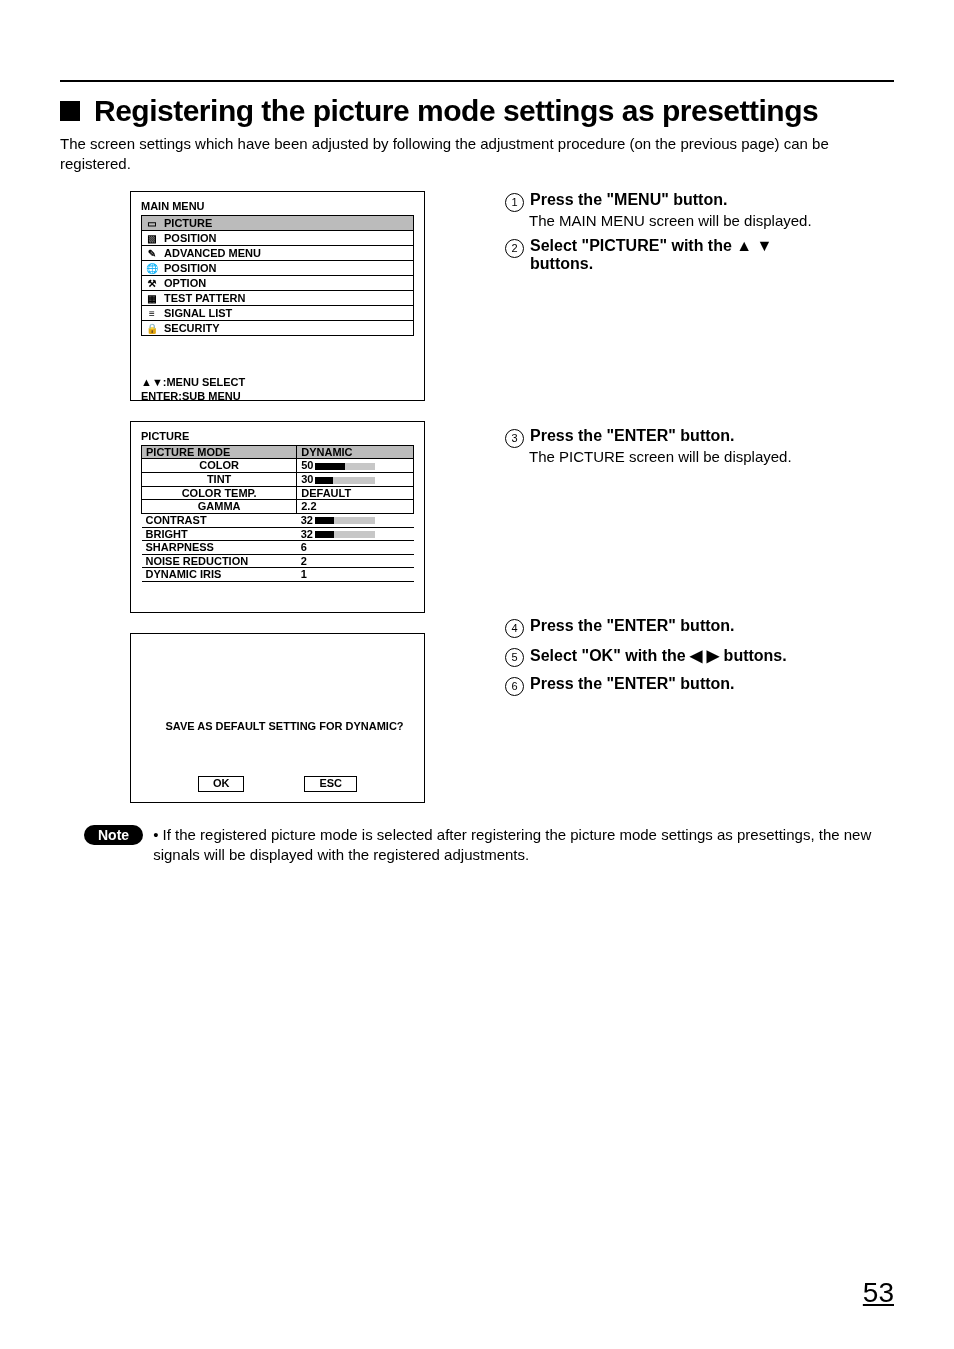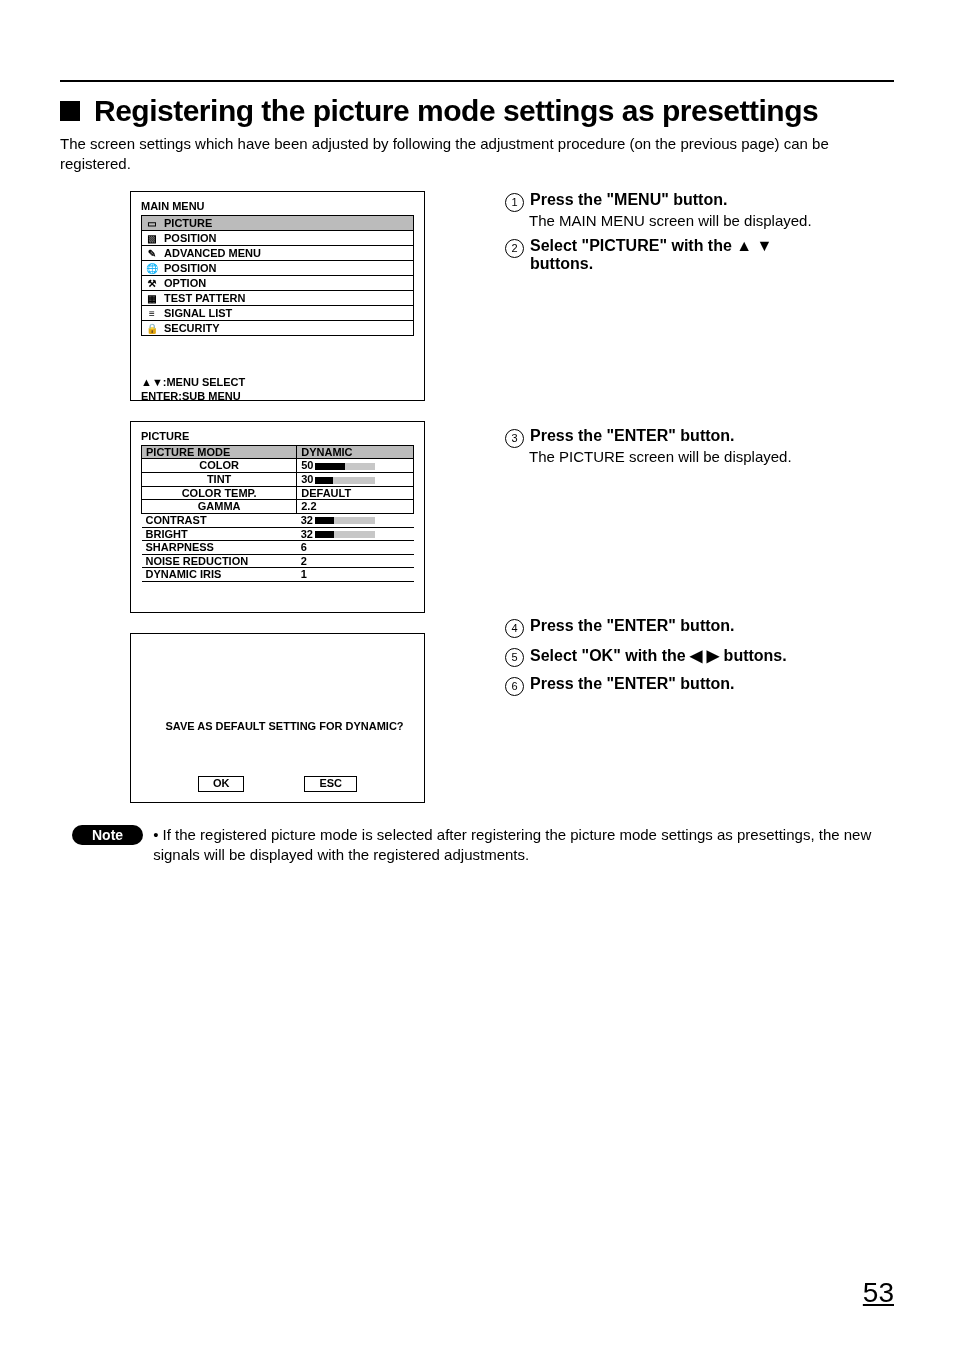--- a/index.html
+++ b/index.html
@@ -218,23 +218,23 @@
     align-items: flex-start;
     margin-top: 22px;
     gap: 10px;
   }
   .note-pill {
     background: #000;
     color: #fff;
     font-size: 14px;
     font-weight: bold;
     border-radius: 12px;
-    padding: 2px 20px;
+    padding: 2px 14px;
     flex: none;
-    margin-left: 12px;
+    margin-left: 24px;
   }
   .note-text {
     font-size: 15px;
     line-height: 1.35;
   }
 
   .page-num {
     position: absolute;
     bottom: 40px;
     right: 60px;

